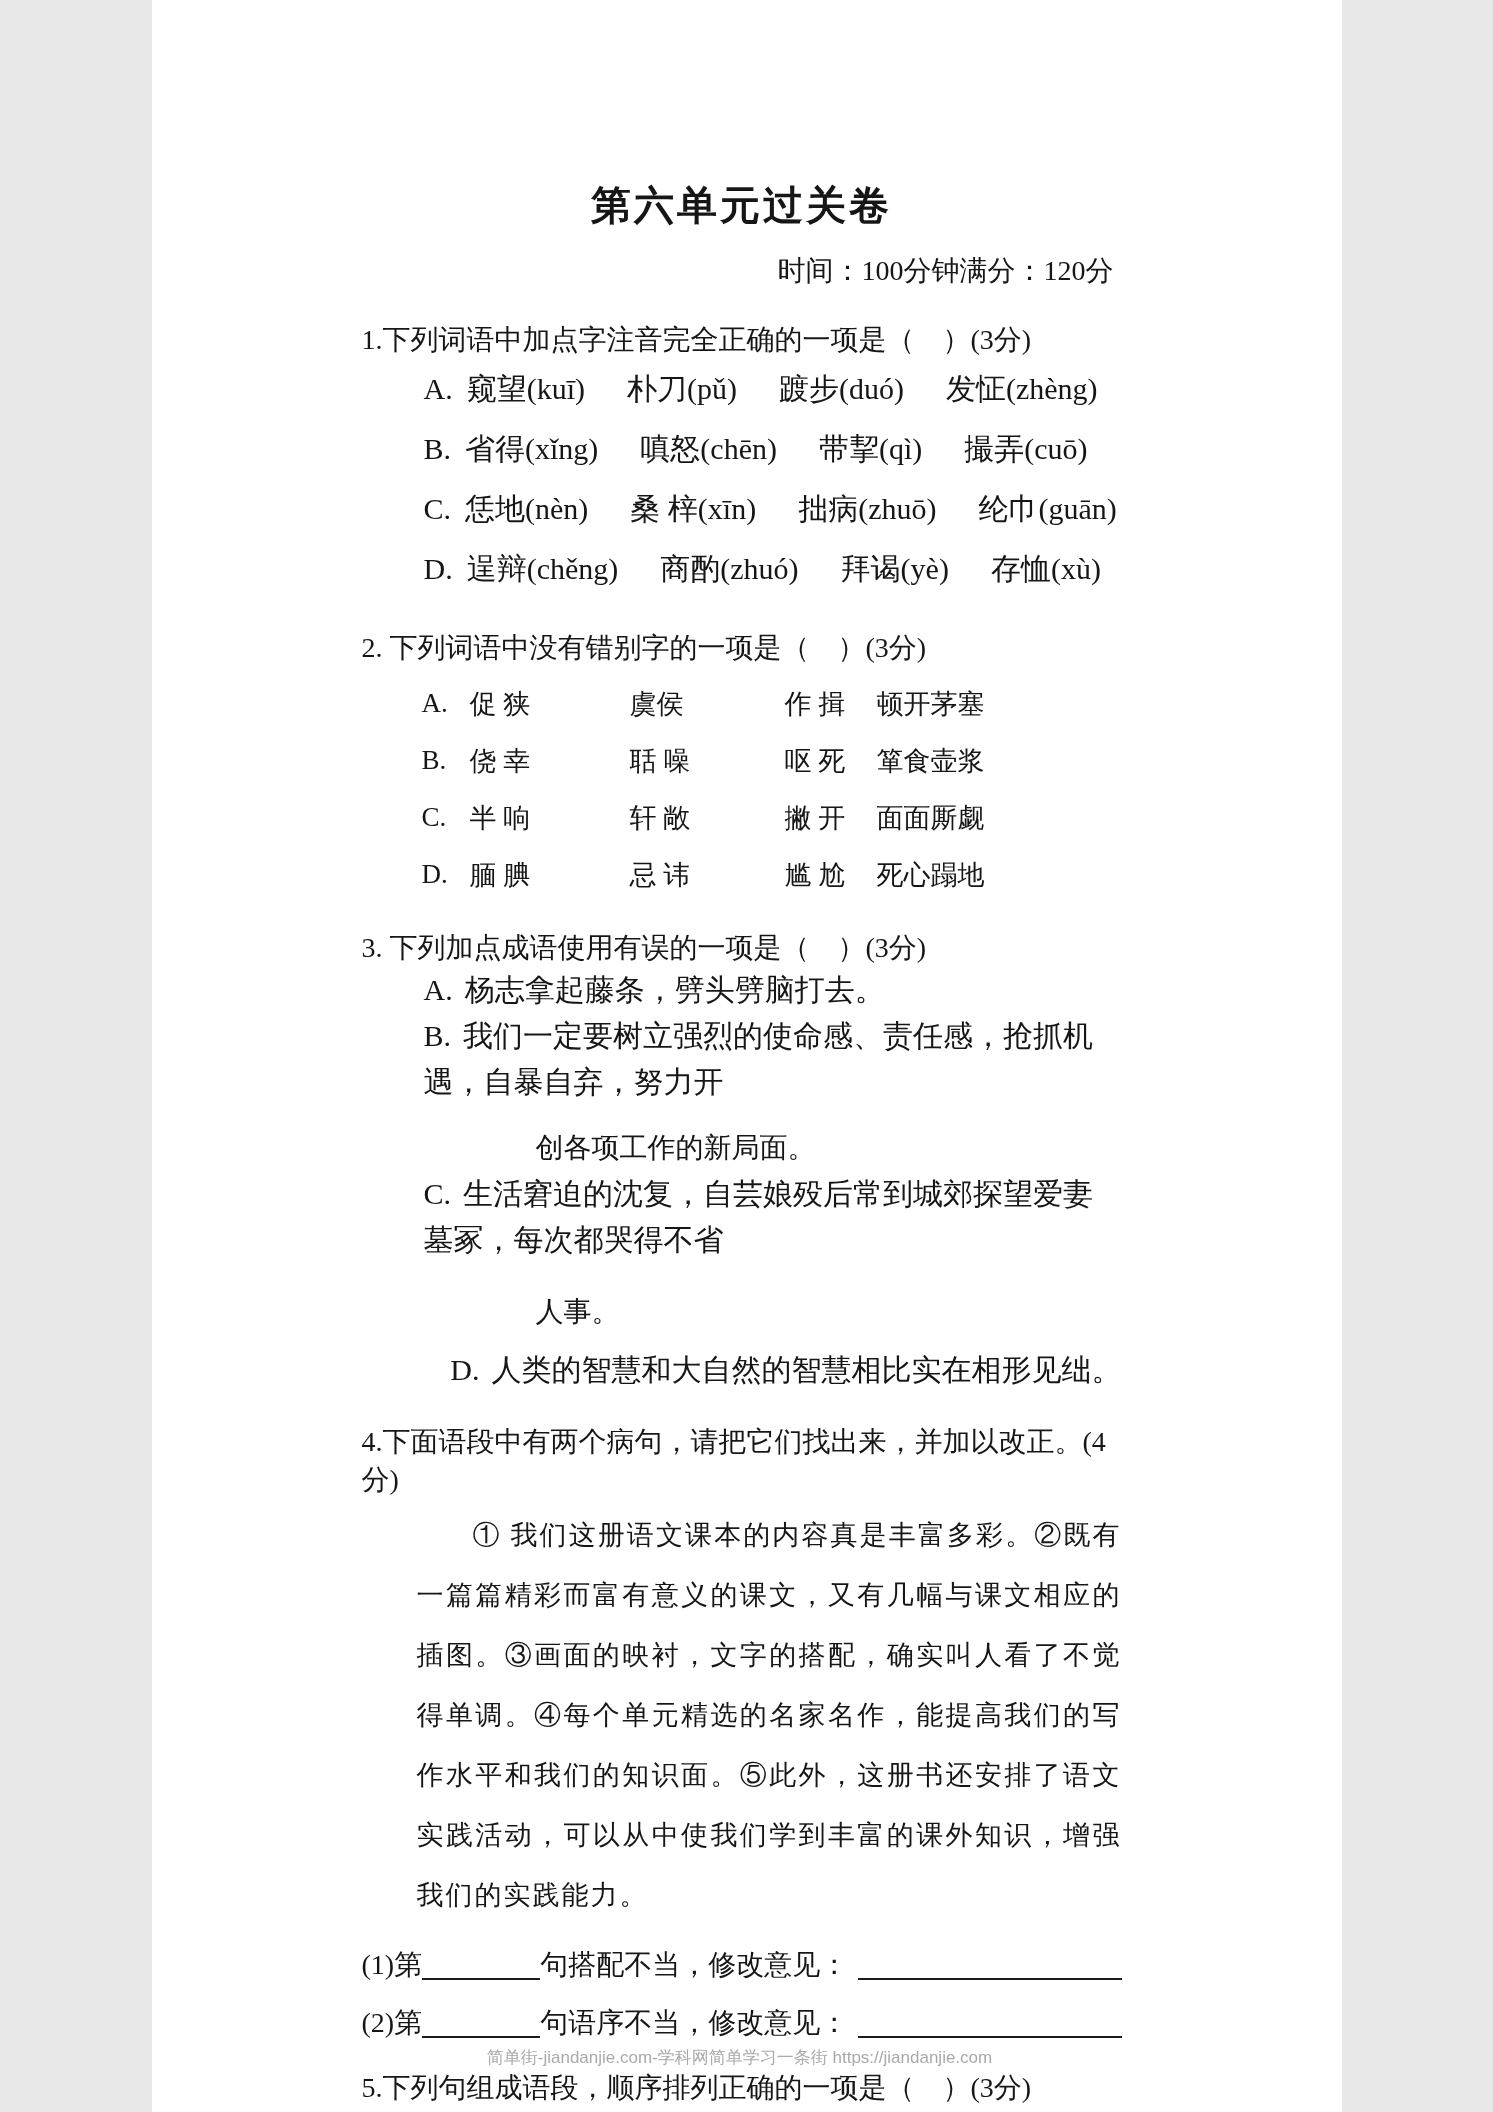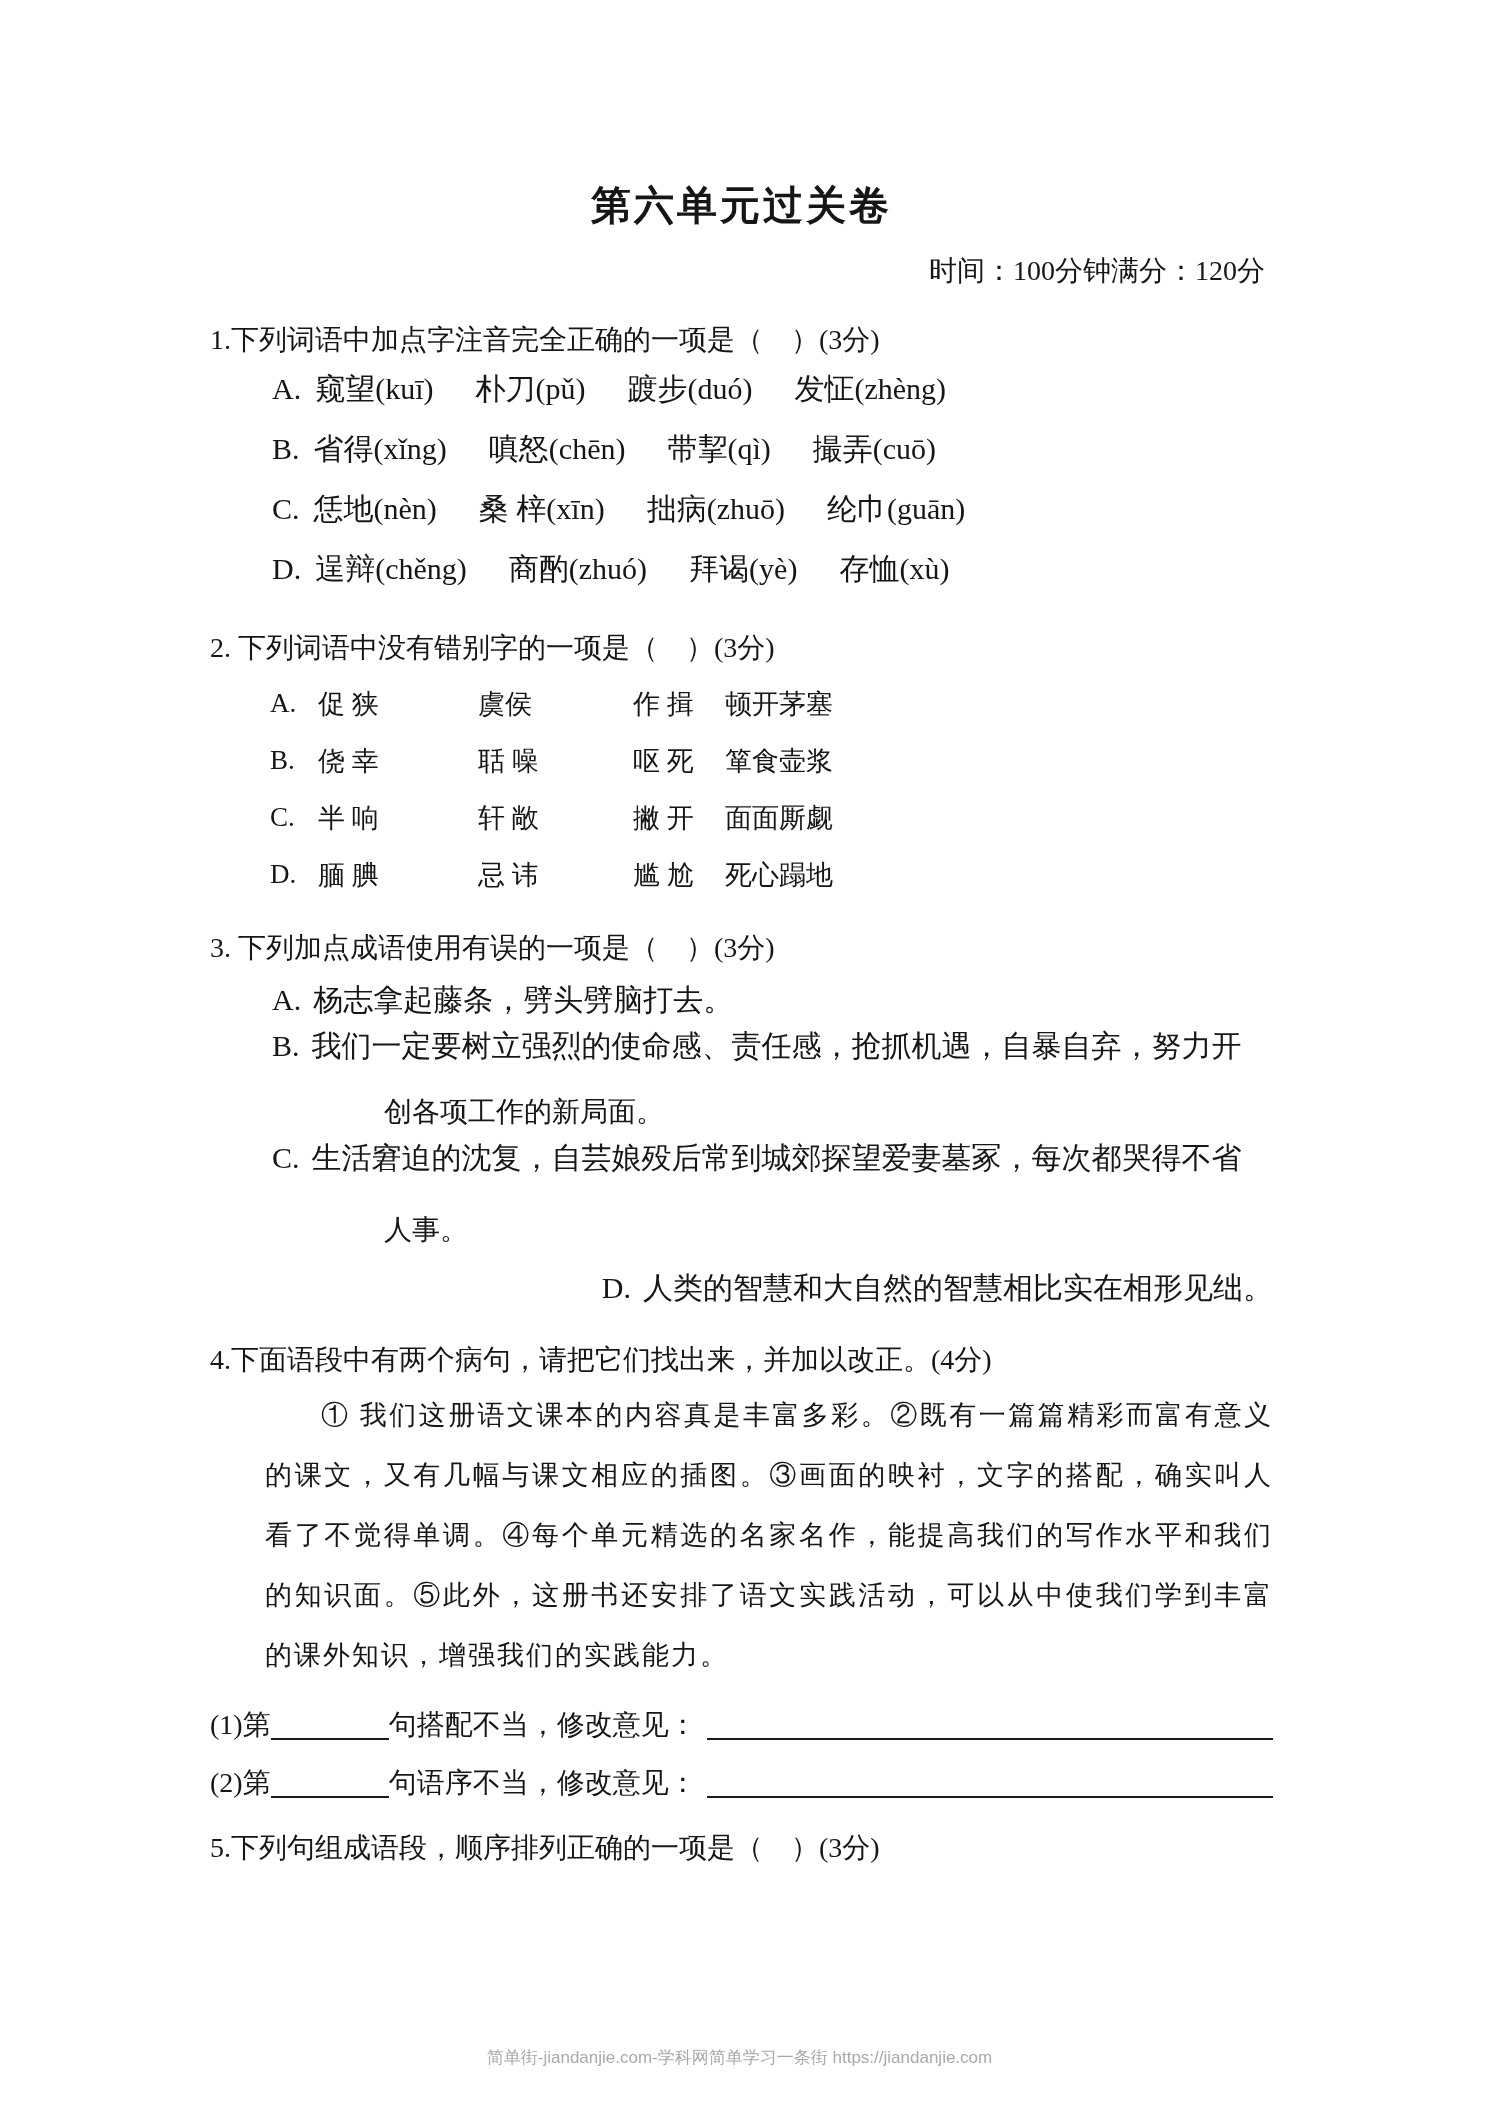--- a/index.html
+++ b/index.html
@@ -1,18 +1,18 @@
 <!DOCTYPE html>
 <html><head>
 <meta charset="utf-8">
 <style>
   * { margin:0; padding:0; box-sizing:border-box; }
   html,body { background:#e8e8e8; }
   .page {
-    width:1493px; height:2112px; position:relative; margin:0 auto;
+    width:1190px; height:2112px; position:relative; margin:0 auto;
     background:#ffffff; overflow:hidden; color:#161616;
     font-family:"Liberation Serif","DejaVu Serif",serif;
   }
   .content { padding:0 220px 0 210px; }
   .title { margin-top:178px; text-align:center; font-size:40px; font-weight:700; letter-spacing:3px; }
   .meta { margin-top:20px; text-align:right; font-size:28px; padding-right:8px; line-height:36px; }
   .section-heading { margin-top:40px; font-size:31px; font-weight:700; line-height:40px; letter-spacing:1px; }
   .stem { font-size:28px; line-height:38px; }
   .stem.q1 { margin-top:32px; }
   .stem.q2 { margin-top:30px; }
@@ -22,21 +22,21 @@
 
   .q1opt { display:flex; align-items:center; height:60px; margin-left:62px; font-size:30px; }
   .q1opt .letter { margin-right:14px; }
   .q1opt .w { margin-right:42px; white-space:nowrap; }
 
   .q2group { margin-top:8px; }
   .q2row { display:grid; grid-template-columns:48px 160px 155px 92px auto;
            align-items:center; height:57px; margin-left:60px; font-size:27px; }
   .q2row span { white-space:nowrap; }
 
-  .q3group { margin-top:10px; }
+  .q3group { }
   .q3row { margin-left:62px; font-size:30px; line-height:46px; }
   .q3row .letter { margin-right:12px; }
   .q3cont { margin-left:174px; font-size:28px; line-height:46px; }
   .q3cont.c2 { margin-top:26px; margin-bottom:0; }
   .q3cont.b2 { margin-top:20px; }
   .q3row.c { margin-top:0; }
   .q3row.d { margin-top:12px;text-align:right; }
 
   .q4para {
     margin-top:6px; margin-left:55px; font-size:27px; line-height:60px;

